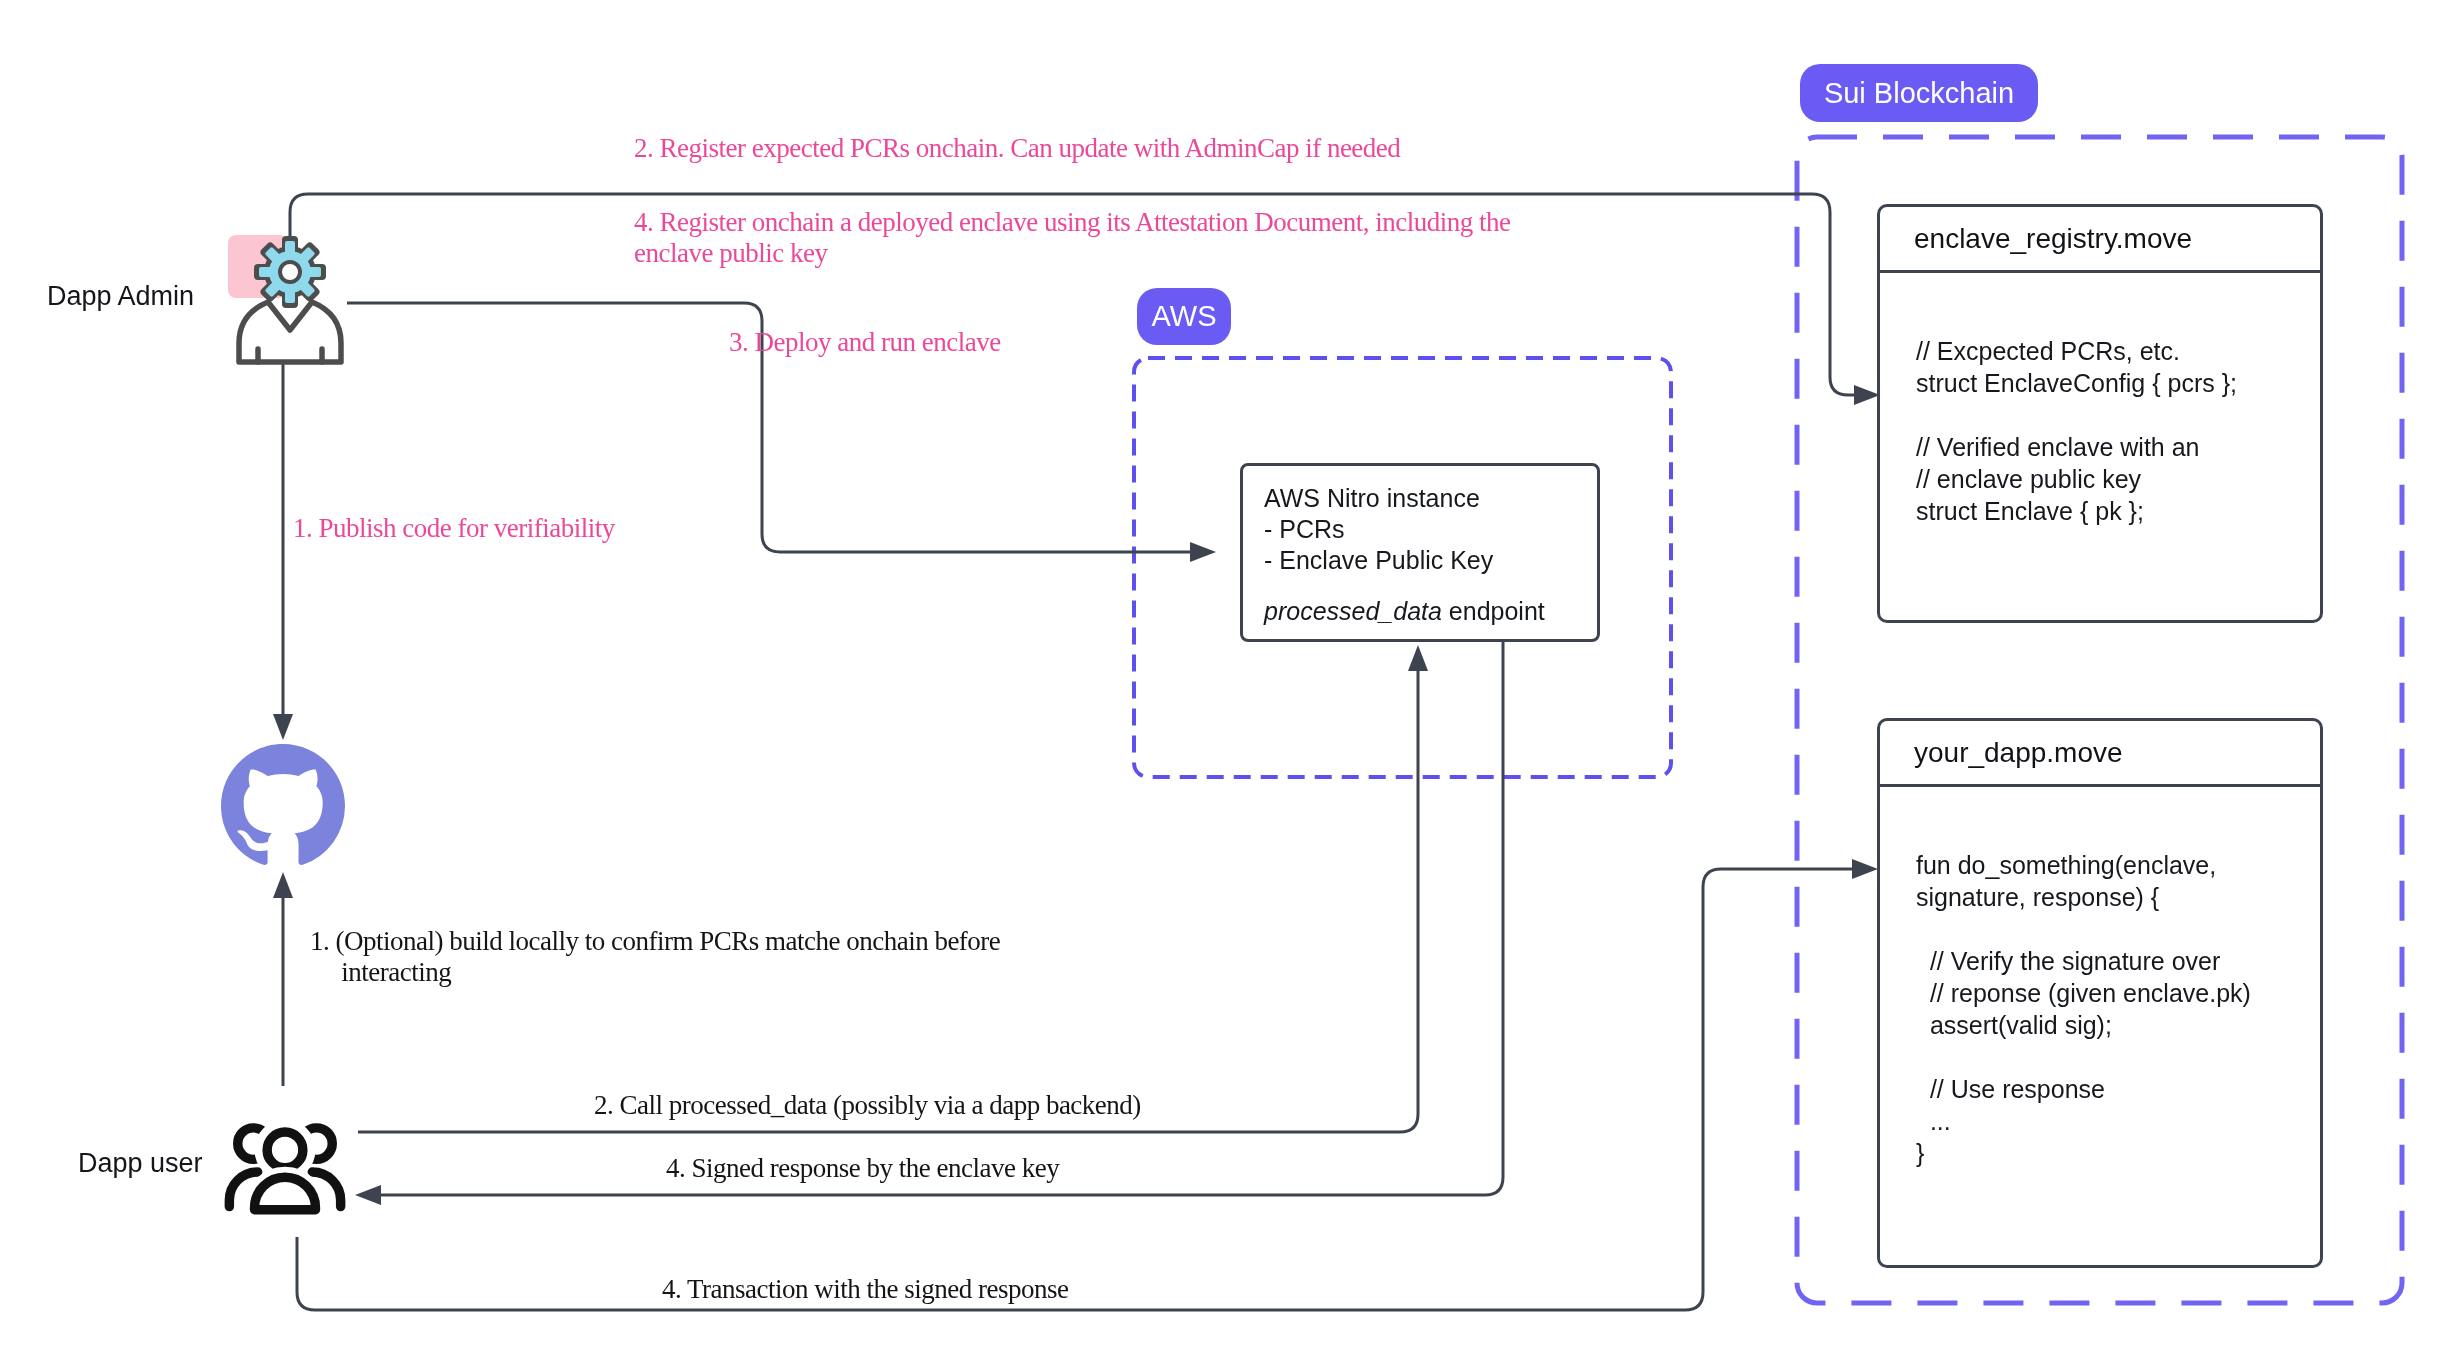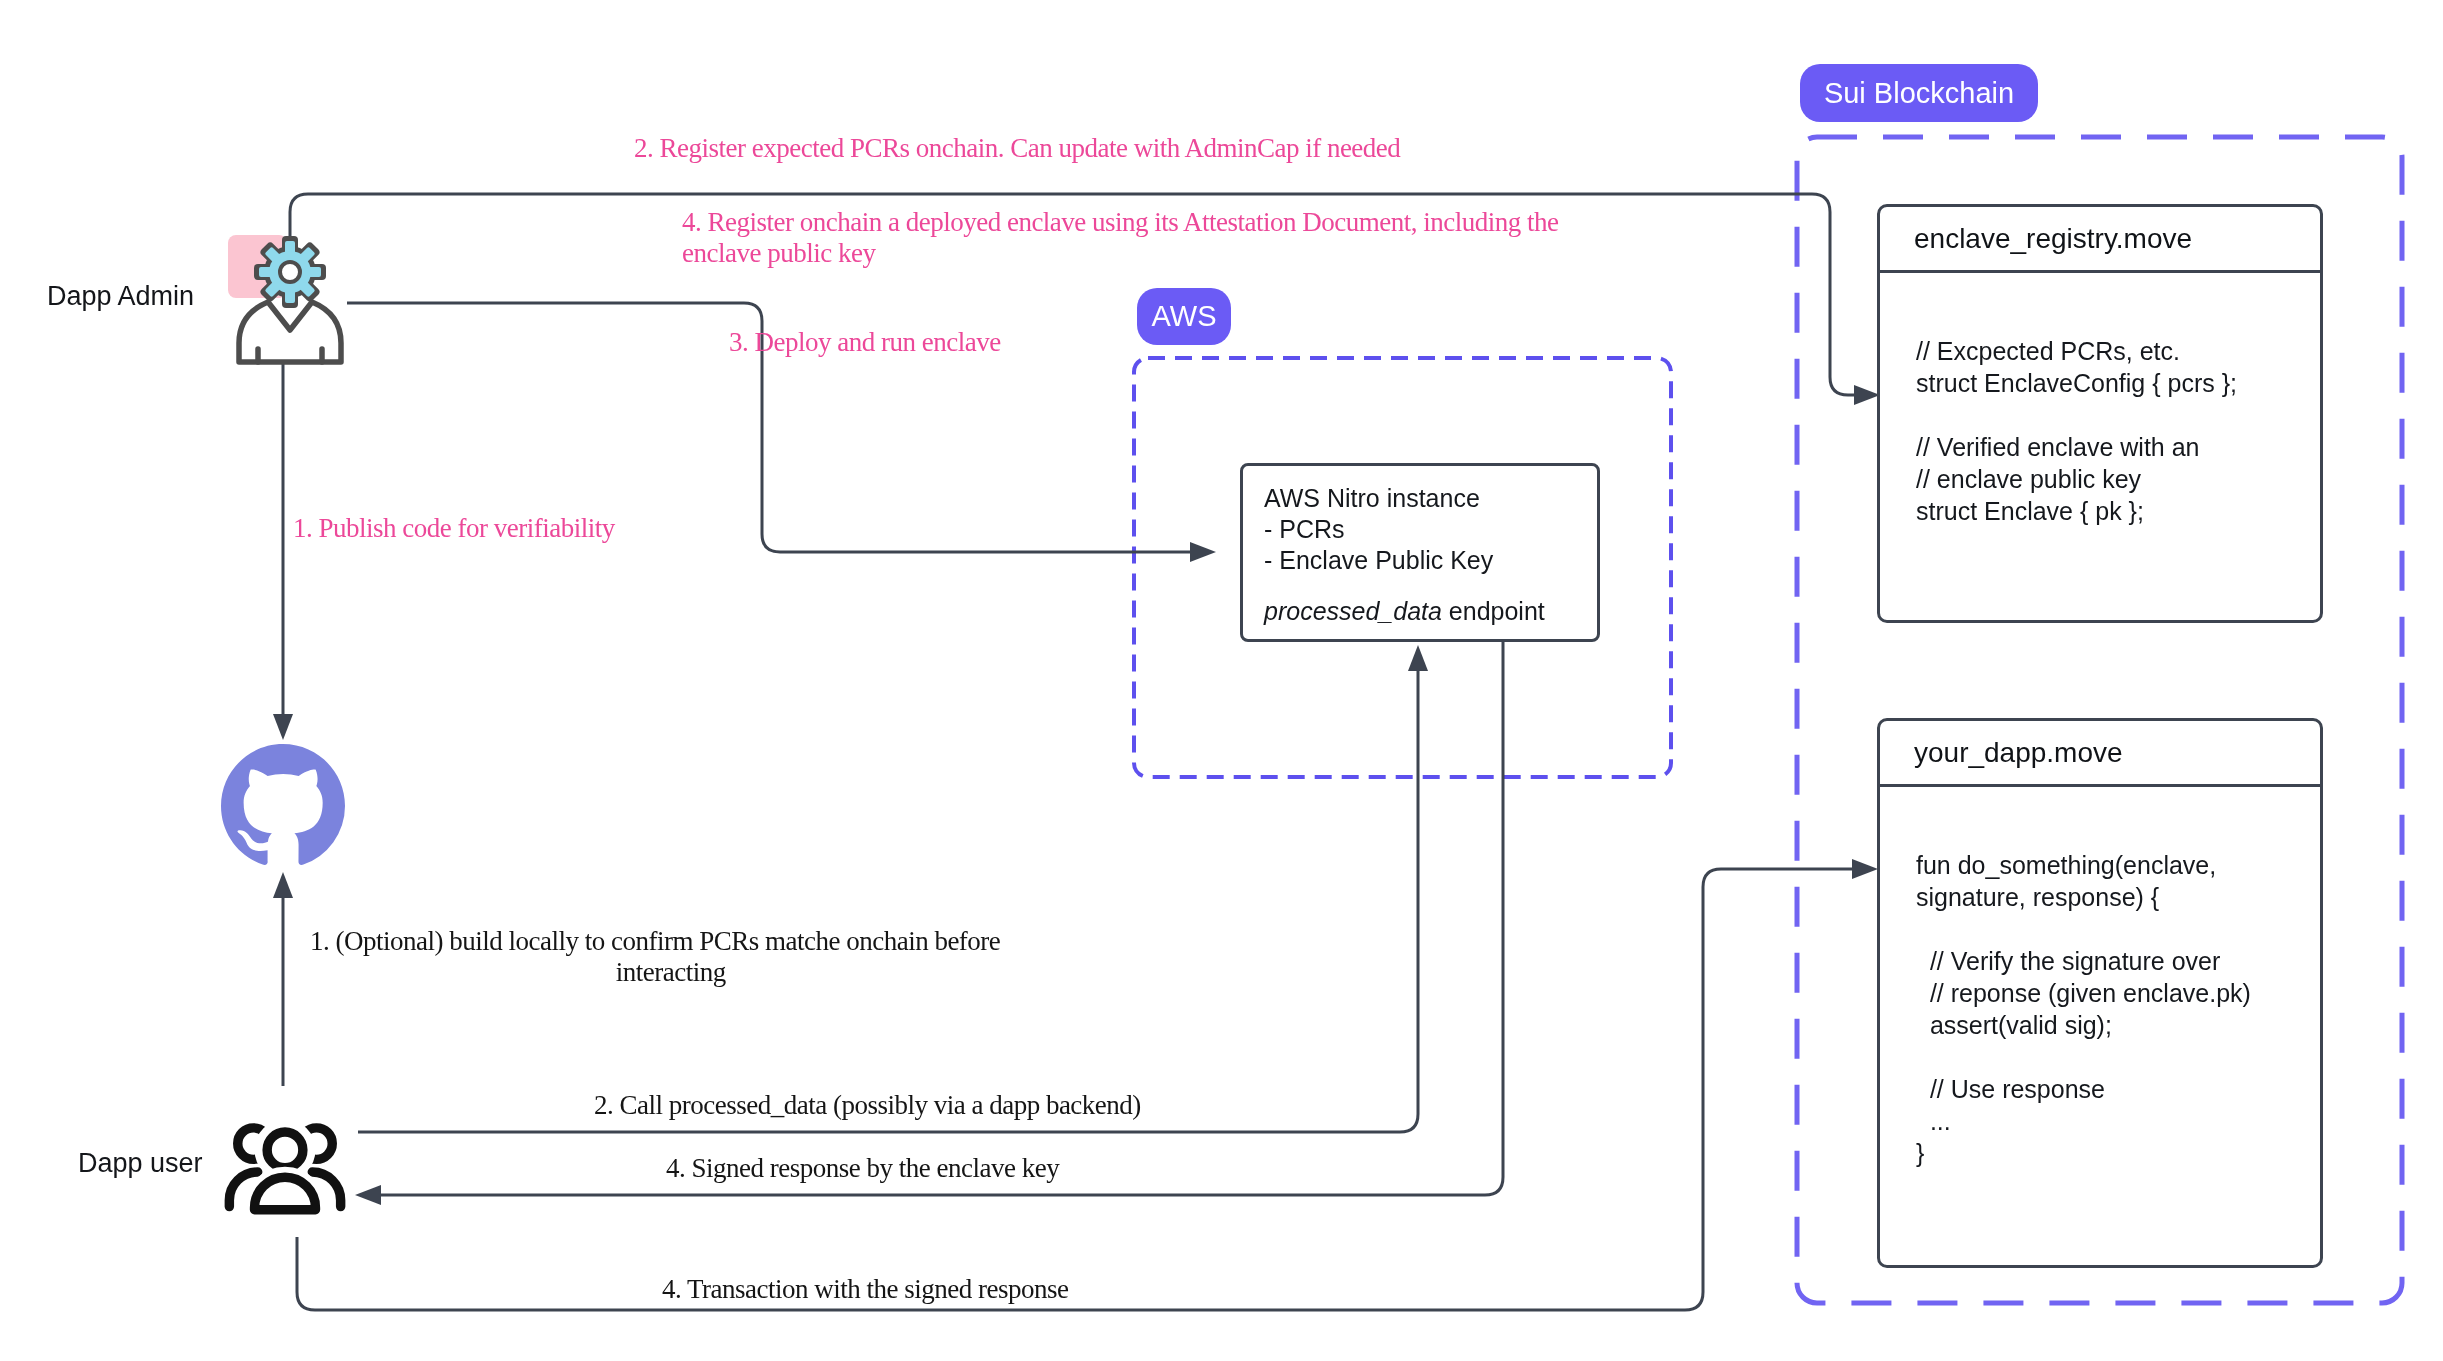--- a/index.html
+++ b/index.html
@@ -120,26 +120,26 @@
     <circle cx="60" cy="38" r="17" fill="#ffffff" stroke="#ffffff" stroke-width="24"></circle>
     <circle cx="60" cy="38" r="17" fill="#ffffff" stroke="#111111" stroke-width="9"></circle>
     <path d="M31 95 V93 A29 29 0 0 1 89 93 V95 Z" fill="#ffffff" stroke="#ffffff" stroke-width="20"></path>
     <path d="M31 95 V93 A29 29 0 0 1 89 93 V95 Z" fill="#ffffff" stroke="#111111" stroke-width="9" stroke-linejoin="round"></path>
   </svg>
 
   <div class="badge" style="left:1137px;top:288px;width:94px;height:57px;">AWS</div>
   <div class="badge" style="left:1800px;top:64px;width:238px;height:58px;">Sui Blockchain</div>
 
   <div class="anno green" style="left:634px;top:133px;">2. Register expected PCRs onchain. Can update with AdminCap if needed</div>
-  <div class="anno green" style="left:634px;top:207px;margin-left:48px;">4. Register onchain a deployed enclave using its Attestation Document, including the
+  <div class="anno green" style="left:634px;top:207px;">4. Register onchain a deployed enclave using its Attestation Document, including the
 enclave public key</div>
   <div class="anno green" style="left:729px;top:327px;">3. Deploy and run enclave</div>
   <div class="anno green" style="left:293px;top:513px;">1. Publish code for verifiability</div>
 
-  <div class="anno black" style="left:310px;top:926px;text-align:center;">1. (Optional) build locally to confirm PCRs matche onchain before
+  <div class="anno black" style="left:310px;top:926px;">1. (Optional) build locally to confirm PCRs matche onchain before
      interacting</div>
   <div class="anno black" style="left:594px;top:1090px;">2. Call processed_data (possibly via a dapp backend)</div>
   <div class="anno black" style="left:666px;top:1153px;">4. Signed response by the enclave key</div>
   <div class="anno black" style="left:662px;top:1274px;">4. Transaction with the signed response</div>
 
   <div class="nitro" style="left:1240px;top:463px;width:360px;height:179px;">
     <div class="bd">AWS Nitro instance
 - PCRs
 - Enclave Public Key</div>
     <div class="endpoint"><em>processed_data</em><span> endpoint</span></div>

